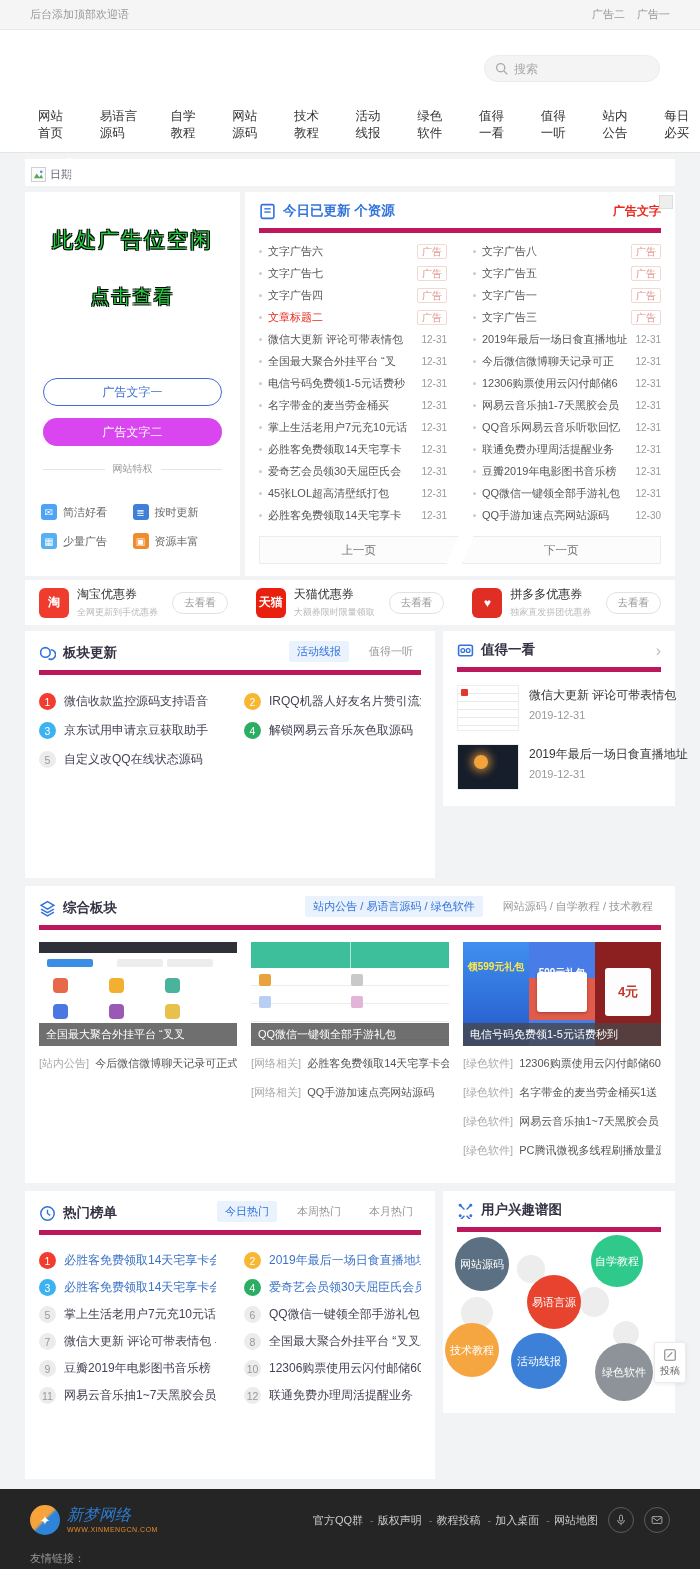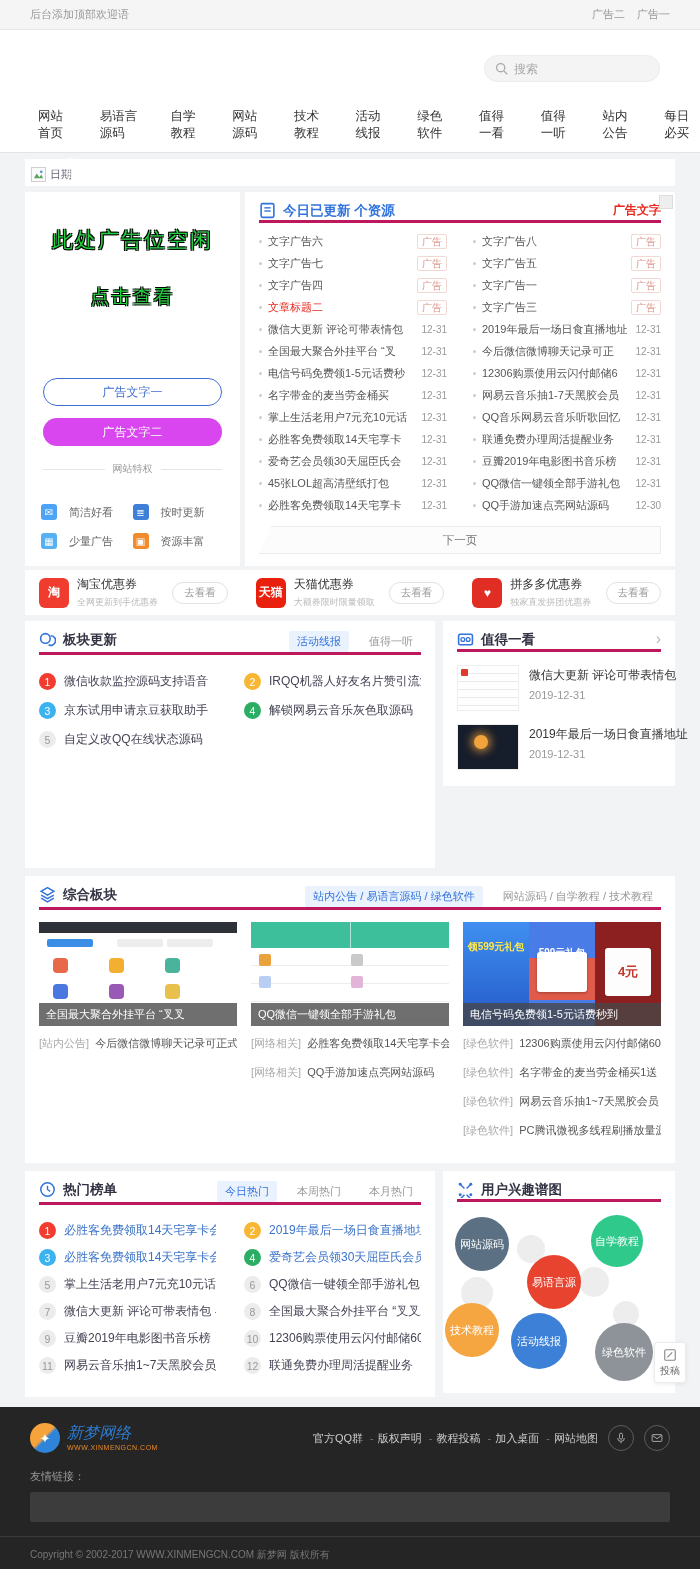--- a/index.html
+++ b/index.html
@@ -34,28 +34,28 @@
   .green-ad{height:186px;padding-top:34px;text-align:center;display:block}
   .green-line{font-size:21px;font-weight:normal;color:#22cf3e;letter-spacing:2px;
     text-shadow:-1px -1px 0 #000,1px -1px 0 #000,-1px 1px 0 #000,1px 1px 0 #000}
   .green-line.l2{font-size:19px;margin-top:30px}
   .ad-btn{display:block;margin:0 18px 12px;text-align:center;border-radius:15px;font-size:12px;line-height:26px}
   .ad-btn.outline{border:1px solid #3e6fd0;color:#3e6fd0;background:#fff}
   .ad-btn.fill{background:#d946ef;color:#fff;line-height:28px}
   .perk-divider{display:flex;align-items:center;gap:8px;color:#999;font-size:10px;margin:16px 18px 28px}
   .perk-divider::before,.perk-divider::after{content:"";flex:1;height:1px;background:#e5e5e5}
   .perks{display:grid;grid-template-columns:1fr 1fr;row-gap:13px;padding:0 16px 12px}
-  .perk{display:flex;align-items:center;gap:12px;font-size:11px;color:#666}
+  .perk{display:flex;align-items:center;gap:6px;font-size:11px;color:#666}
   .perk-ic{width:16px;height:16px;border-radius:3px;color:#fff;font-size:10px;display:flex;align-items:center;justify-content:center;flex:none}
   .perk-ic[data-icon="mail-icon"]{background:#4da3f5}.perk-ic[data-icon="mail-icon"]::before{content:"✉"}
   .perk-ic[data-icon="doc-icon"]{background:#3f7fd8}.perk-ic[data-icon="doc-icon"]::before{content:"≣"}
   .perk-ic[data-icon="image-icon"]{background:#56b0f2}.perk-ic[data-icon="image-icon"]::before{content:"▦"}
   .perk-ic[data-icon="laptop-icon"]{background:#f08c2e}.perk-ic[data-icon="laptop-icon"]::before{content:"▣"}
   
-  .card-head{display:flex;align-items:flex-start;border-bottom:3px solid #be185d;padding-bottom:0}
+  .card-head{display:flex;align-items:flex-end;border-bottom:5px solid #be185d;padding-bottom:8px}
   .head-ic{width:17px;height:17px;margin-right:7px;flex:none}
   .head-title{font-size:13.5px;font-weight:bold;color:#3273dc}
   .head-title.dark{color:#334}
   .head-right{margin-left:auto;font-size:12px;font-weight:bold;color:#e8281e}
   .tabs{margin-left:auto;display:flex;align-items:center}
   .tab{font-size:11px;color:#999;margin-left:12px;padding:3px 8px;border-radius:2px}
   .tab.active{background:#eaf2fd;color:#3273dc}
   .chev{margin-left:auto;color:#bbb;font-size:16px;line-height:1}
   .chev::before{content:"›"}
   
@@ -126,21 +126,21 @@
   .promo-y{position:absolute;top:18px;left:0;right:0;text-align:center;color:#ffe84a;font-size:10px;font-weight:bold;white-space:nowrap;overflow:hidden}
   .pv3 .p2 .promo-y{top:24px;color:#fff}
   .promo-card{position:absolute;top:30px;left:8px;right:8px;height:40px;background:#fff;border-radius:3px;box-shadow:0 1px 3px rgba(0,0,0,.3)}
   .promo-w{position:absolute;top:26px;left:10px;right:10px;height:48px;background:#fdfdfd;border-radius:3px;color:#c0392b;font-size:13px;font-weight:bold;display:flex;align-items:center;justify-content:center}
   .comp-list{margin-top:3px}
   .comp-item{display:flex;align-items:center;height:29px;font-size:11px;white-space:nowrap;overflow:hidden}
   .comp-tag{color:#aaa;margin-right:6px;flex:none}
   .comp-t{color:#555;overflow:hidden}
   
   .row3{display:flex;gap:8px;margin-bottom:10px;align-items:flex-start}
-  .hot-card{width:410px;flex:none;background:#fff;padding:10px 14px;height:226px}
+  .hot-card{width:410px;flex:none;background:#fff;padding:10px 14px;height:288px}
   .interest-card{flex:1;background:#fff;padding:10px 14px;height:222px;position:relative;min-width:0}
   .bubble-area{position:absolute;left:10px;right:10px;top:44px;bottom:8px}
   .bubble{position:absolute;border-radius:50%;color:#fff;font-size:11px;display:flex;align-items:center;justify-content:center;text-align:center;line-height:1.1}
   .bubble[data-key="source"]{left:2px;top:2px;width:54px;height:54px}
   .bubble[data-key="study"]{left:138px;top:0;width:52px;height:52px}
   .bubble[data-key="elang"]{left:74px;top:40px;width:54px;height:54px}
   .bubble[data-key="tech"]{left:-8px;top:88px;width:54px;height:54px}
   .bubble[data-key="activity"]{left:58px;top:98px;width:56px;height:56px}
   .bubble[data-key="software"]{left:142px;top:108px;width:58px;height:58px}
   .ghost{position:absolute;border-radius:50%;background:#ededed}
@@ -421,20 +421,21 @@
             </div>
 
             <div class="upd-row">
               <span class="dot"></span>
               <a class="upd-t">QQ手游加速点亮网站源码</a>
               <span class="upd-b">12-30</span>
             </div>
           </div>
       </div>
       <div class="pager">
+        <a class="pg">上一页</a>
         <a class="pg">下一页</a>
       </div>
     </div>
   </div>
 
   <div class="coupons">
 
       <div class="coupon">
         <span class="cp-logo" style="background: rgb(240, 60, 46);">淘</span>
         <div class="cp-meta">

